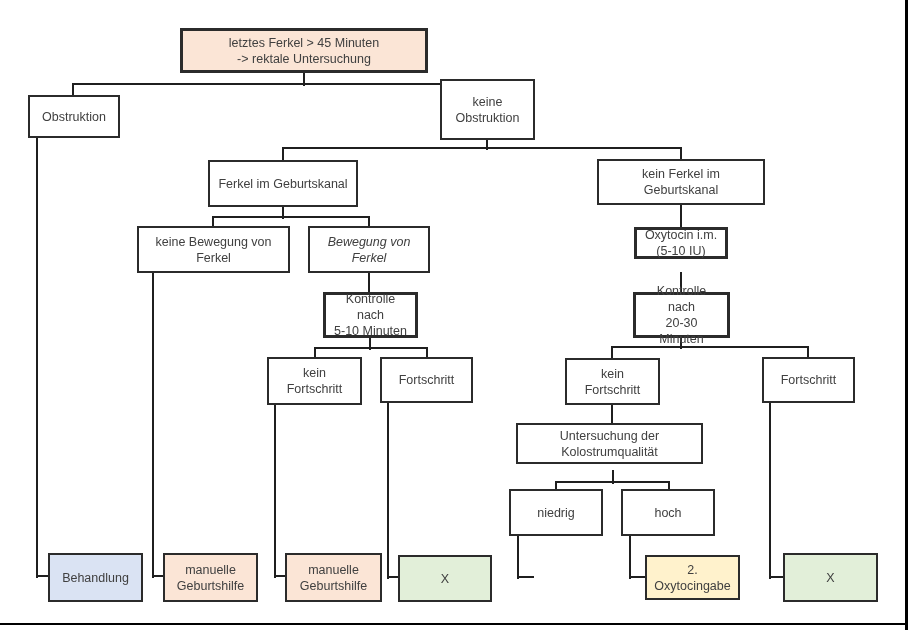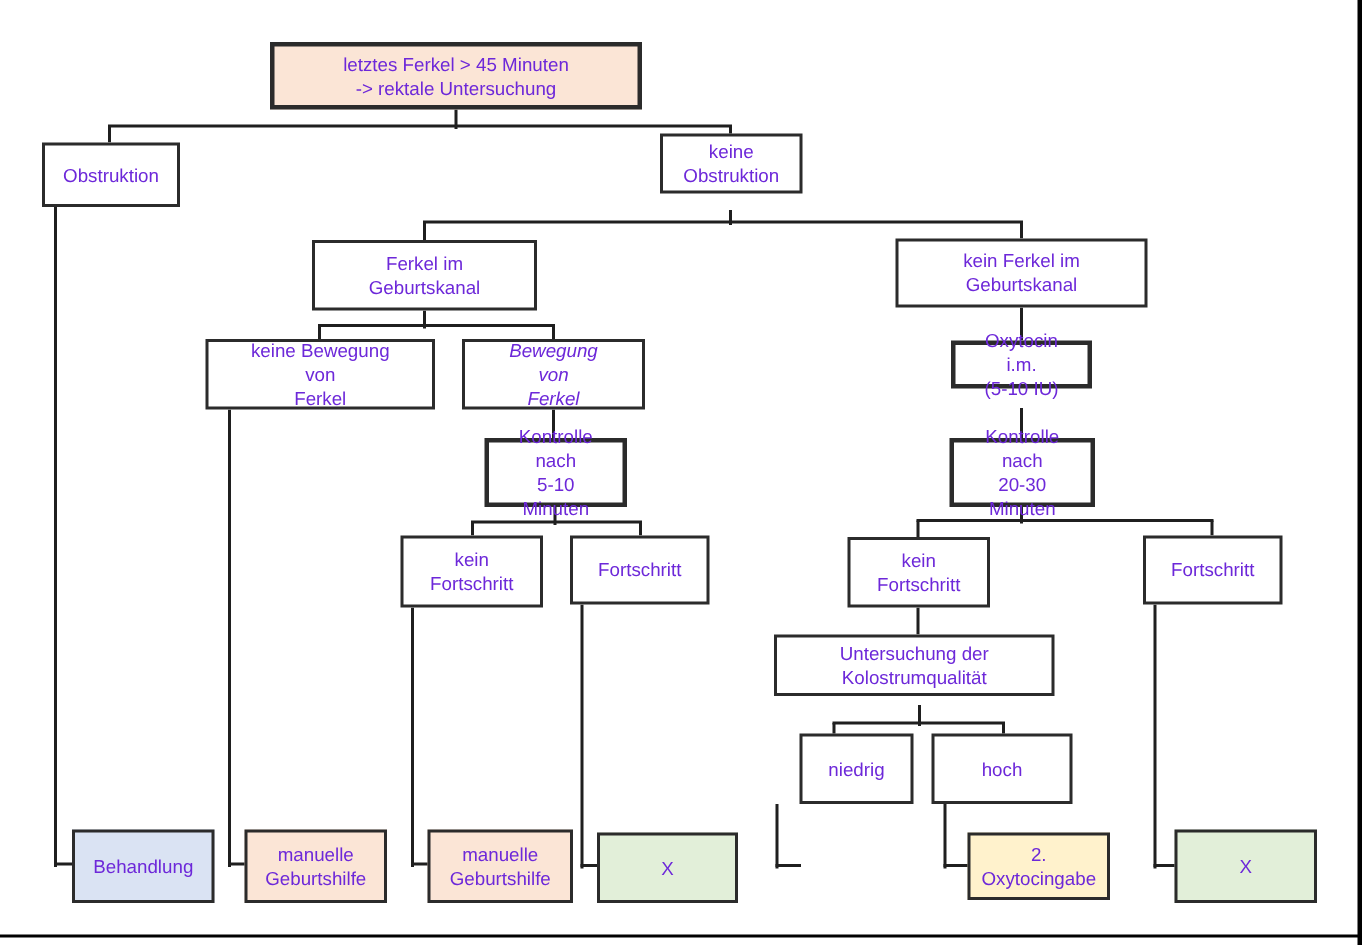--- a/index.html
+++ b/index.html
@@ -18,24 +18,24 @@
   .node {
     position: absolute;
     box-sizing: border-box;
     display: flex;
     align-items: center;
     justify-content: center;
     text-align: center;
     white-space: pre-line;
     font-size: 12.5px;
     line-height: 1.28;
-    color: #6d28d9;
+    color: #404040;
     background: #ffffff;
     border: 2px solid #2b2b2b;
-    padding: 1px 18px;
+    padding: 1px 6px;
   }
   .node.bold { border-width: 3px; }
   .edge {
     position: absolute;
     background: #1f1f1f;
   }
   .frame {
     position: absolute;
     background: #000000;
   }
@@ -84,21 +84,21 @@
     <div class="edge" style="background: rgb(31, 31, 31); left: 387px; top: 576px; width: 12px; height: 2px;"></div>
     <div class="edge" style="background: rgb(31, 31, 31); left: 517px; top: 536px; width: 2px; height: 43px;"></div>
     <div class="edge" style="background: rgb(31, 31, 31); left: 517px; top: 576px; width: 17px; height: 2px;"></div>
     <div class="edge" style="background: rgb(31, 31, 31); left: 629px; top: 536px; width: 2px; height: 43px;"></div>
     <div class="edge" style="background: rgb(31, 31, 31); left: 629px; top: 576px; width: 17px; height: 2px;"></div>
     <div class="edge" style="background: rgb(31, 31, 31); left: 769px; top: 403px; width: 2px; height: 176px;"></div>
     <div class="edge" style="background: rgb(31, 31, 31); left: 769px; top: 576px; width: 15px; height: 2px;"></div>
     <div class="node bold" style="left: 180px; top: 28px; width: 248px; height: 45px; background: rgb(251, 229, 214); border-color: rgb(43, 43, 43);"><span>letztes Ferkel &gt; 45 Minuten
 -&gt; rektale Untersuchung</span></div>
     <div class="node" style="left: 28px; top: 95px; width: 92px; height: 43px; background: rgb(255, 255, 255); border-color: rgb(43, 43, 43);"><span>Obstruktion</span></div>
-    <div class="node" style="left: 440px; top: 89px; width: 95px; height: 40px; background: rgb(255, 255, 255); border-color: rgb(43, 43, 43);"><span>keine
+    <div class="node" style="left: 440px; top: 79px; width: 95px; height: 61px; background: rgb(255, 255, 255); border-color: rgb(43, 43, 43);"><span>keine
 Obstruktion</span></div>
     <div class="node" style="left: 208px; top: 160px; width: 150px; height: 47px; background: rgb(255, 255, 255); border-color: rgb(43, 43, 43);"><span>Ferkel im Geburtskanal</span></div>
     <div class="node" style="left: 597px; top: 159px; width: 168px; height: 46px; background: rgb(255, 255, 255); border-color: rgb(43, 43, 43);"><span>kein Ferkel im
 Geburtskanal</span></div>
     <div class="node" style="left: 137px; top: 226px; width: 153px; height: 47px; background: rgb(255, 255, 255); border-color: rgb(43, 43, 43);"><span>keine Bewegung von
 Ferkel</span></div>
     <div class="node" style="left: 308px; top: 226px; width: 122px; height: 47px; background: rgb(255, 255, 255); border-color: rgb(43, 43, 43); font-style: italic;"><span>Bewegung von
 Ferkel</span></div>
     <div class="node bold" style="left: 323px; top: 292px; width: 95px; height: 46px; background: rgb(255, 255, 255); border-color: rgb(43, 43, 43);"><span>Kontrolle nach
 5-10 Minuten</span></div>
@@ -107,21 +107,21 @@
     <div class="node" style="left: 380px; top: 357px; width: 93px; height: 46px; background: rgb(255, 255, 255); border-color: rgb(43, 43, 43);"><span>Fortschritt</span></div>
     <div class="node bold" style="left: 634px; top: 227px; width: 94px; height: 32px; background: rgb(255, 255, 255); border-color: rgb(43, 43, 43);"><span>Oxytocin i.m.
 (5-10 IU)</span></div>
     <div class="node bold" style="left: 633px; top: 292px; width: 97px; height: 46px; background: rgb(255, 255, 255); border-color: rgb(43, 43, 43);"><span>Kontrolle nach
 20-30 Minuten</span></div>
     <div class="node" style="left: 565px; top: 358px; width: 95px; height: 47px; background: rgb(255, 255, 255); border-color: rgb(43, 43, 43);"><span>kein
 Fortschritt</span></div>
     <div class="node" style="left: 762px; top: 357px; width: 93px; height: 46px; background: rgb(255, 255, 255); border-color: rgb(43, 43, 43);"><span>Fortschritt</span></div>
     <div class="node" style="left: 516px; top: 423px; width: 187px; height: 41px; background: rgb(255, 255, 255); border-color: rgb(43, 43, 43);"><span>Untersuchung der
 Kolostrumqualität</span></div>
-    <div class="node" style="left: 509px; top: 489px; width: 76px; height: 47px; background: rgb(255, 255, 255); border-color: rgb(43, 43, 43); margin-left: 24px;"><span>niedrig</span></div>
+    <div class="node" style="left: 509px; top: 489px; width: 94px; height: 47px; background: rgb(255, 255, 255); border-color: rgb(43, 43, 43);"><span>niedrig</span></div>
     <div class="node" style="left: 621px; top: 489px; width: 94px; height: 47px; background: rgb(255, 255, 255); border-color: rgb(43, 43, 43);"><span>hoch</span></div>
     <div class="node" style="left: 48px; top: 553px; width: 95px; height: 49px; background: rgb(218, 227, 243); border-color: rgb(43, 43, 43);"><span>Behandlung</span></div>
     <div class="node" style="left: 163px; top: 553px; width: 95px; height: 49px; background: rgb(251, 229, 214); border-color: rgb(43, 43, 43);"><span>manuelle
 Geburtshilfe</span></div>
     <div class="node" style="left: 285px; top: 553px; width: 97px; height: 49px; background: rgb(251, 229, 214); border-color: rgb(43, 43, 43);"><span>manuelle
 Geburtshilfe</span></div>
     <div class="node" style="left: 398px; top: 555px; width: 94px; height: 47px; background: rgb(226, 239, 217); border-color: rgb(43, 43, 43);"><span>X</span></div>
     <div class="node" style="left: 645px; top: 555px; width: 95px; height: 45px; background: rgb(255, 242, 204); border-color: rgb(43, 43, 43);"><span>2.
 Oxytocingabe</span></div>
     <div class="node" style="left: 783px; top: 553px; width: 95px; height: 49px; background: rgb(226, 239, 217); border-color: rgb(43, 43, 43);"><span>X</span></div>

